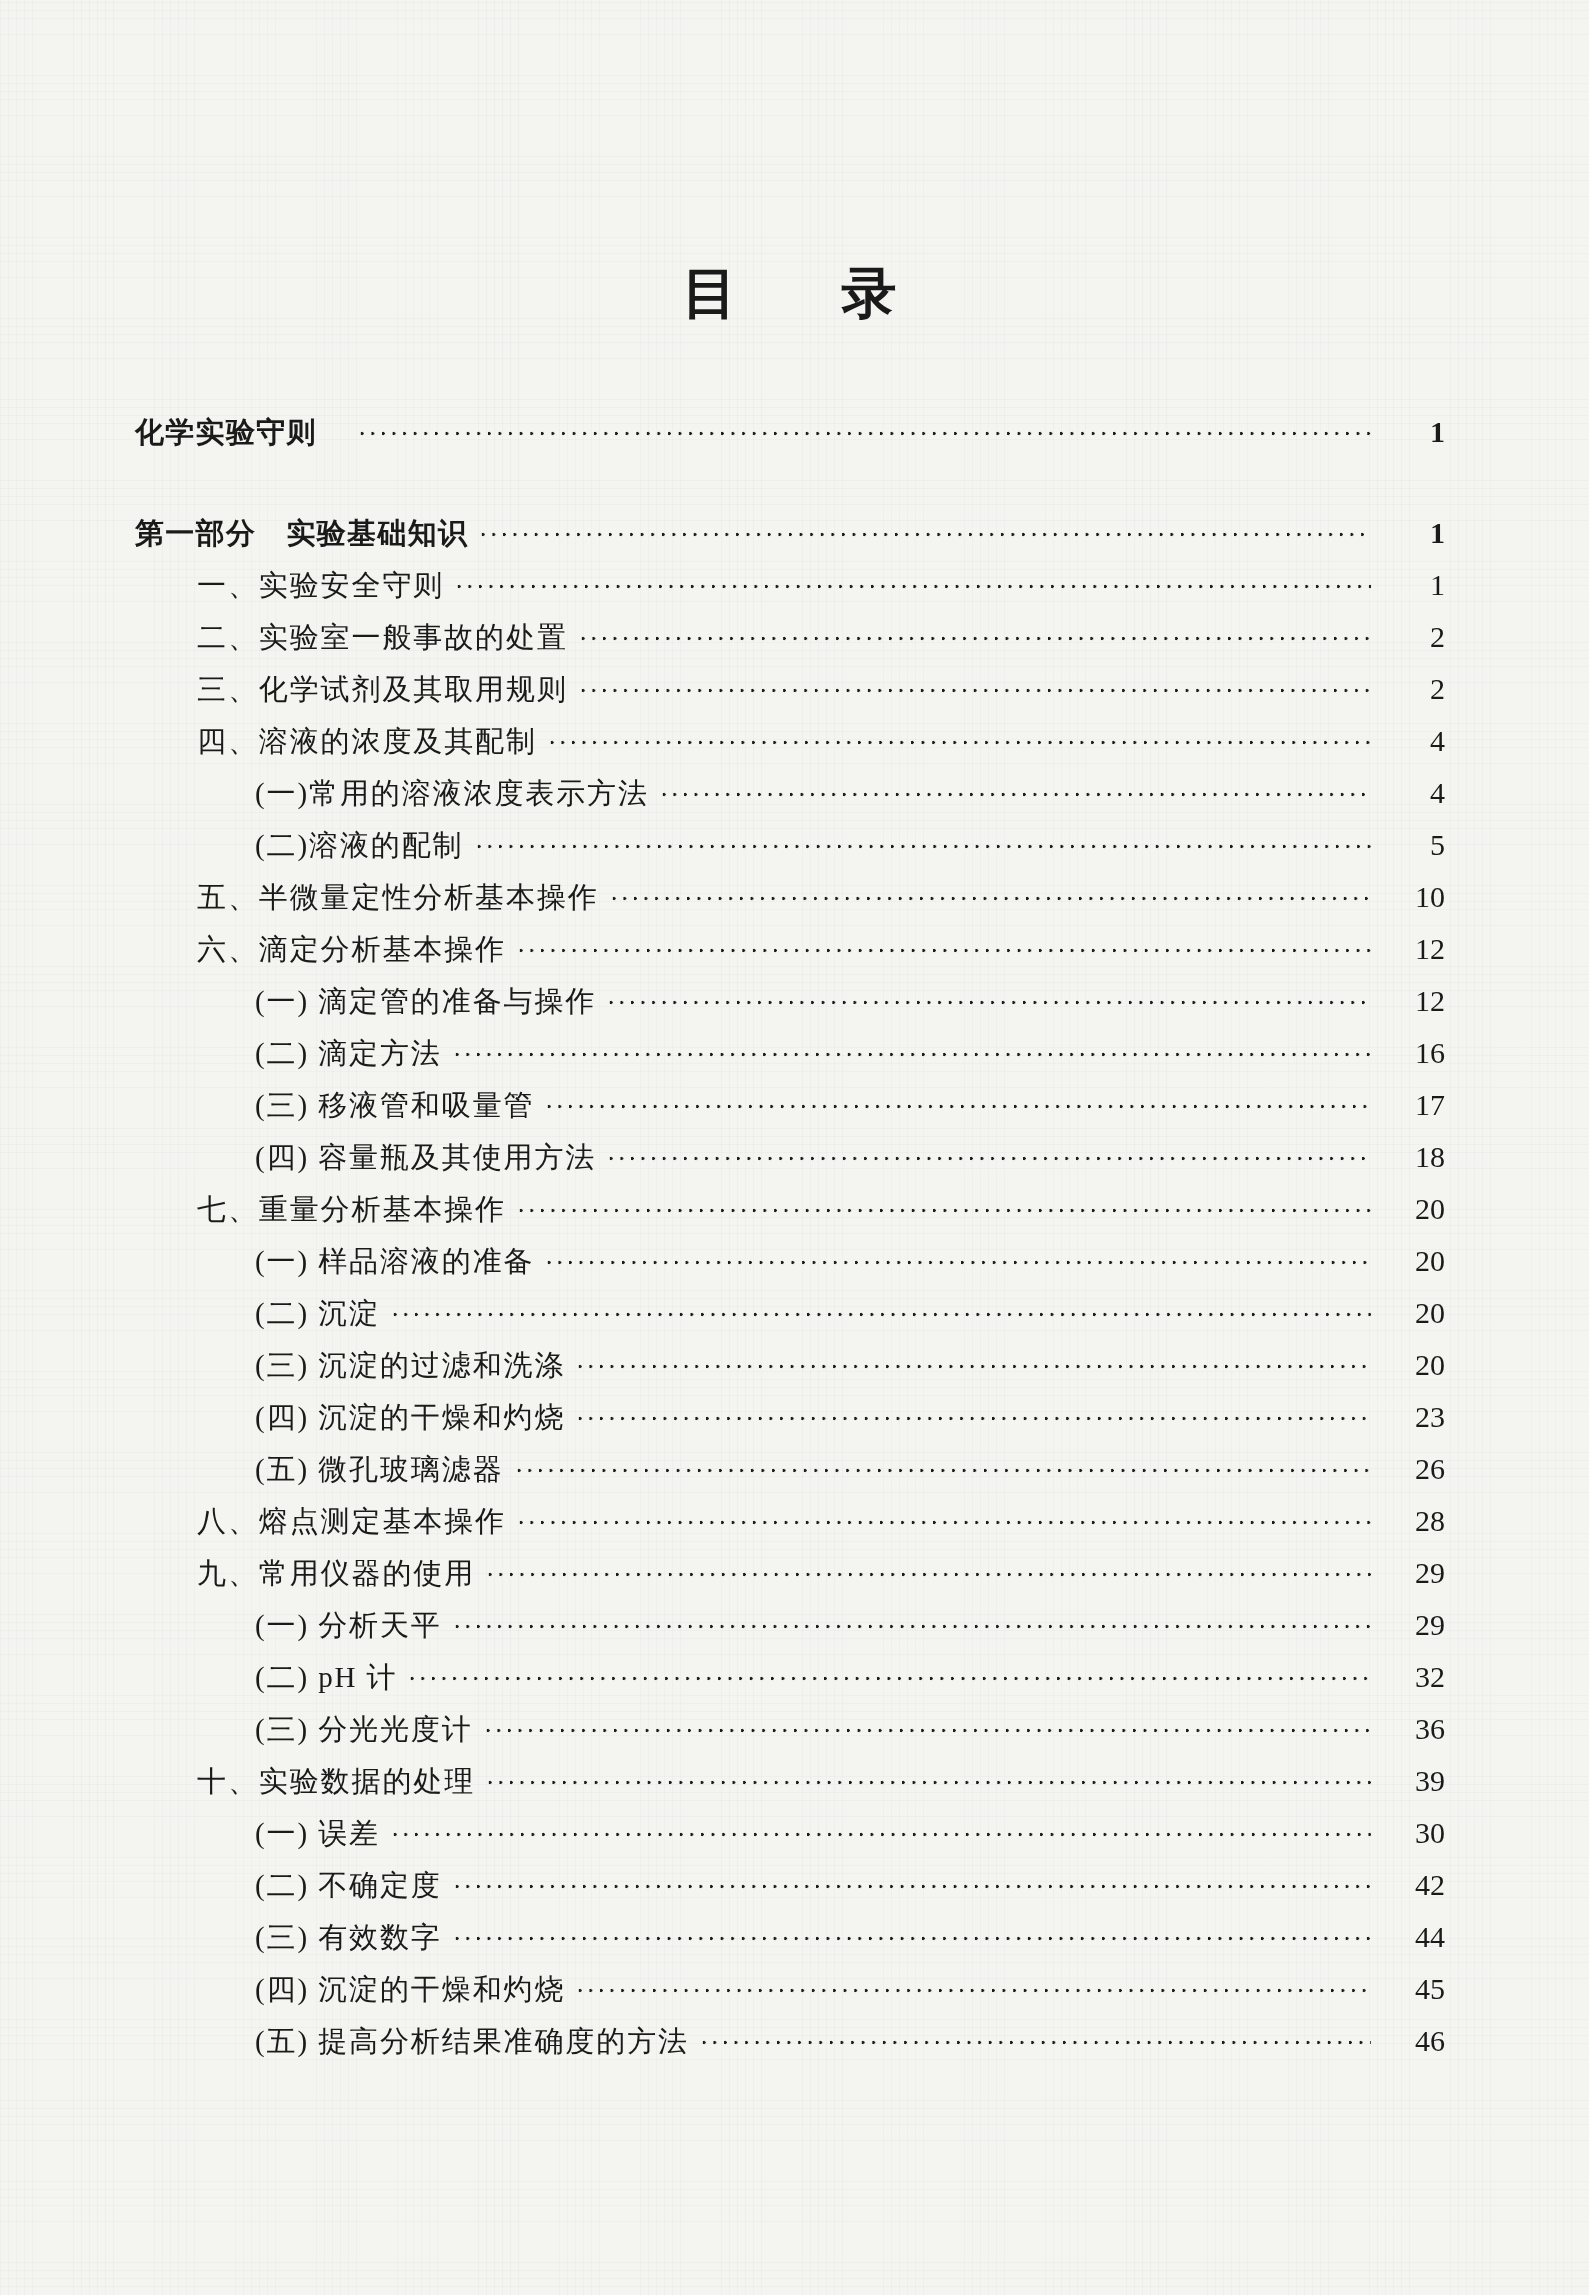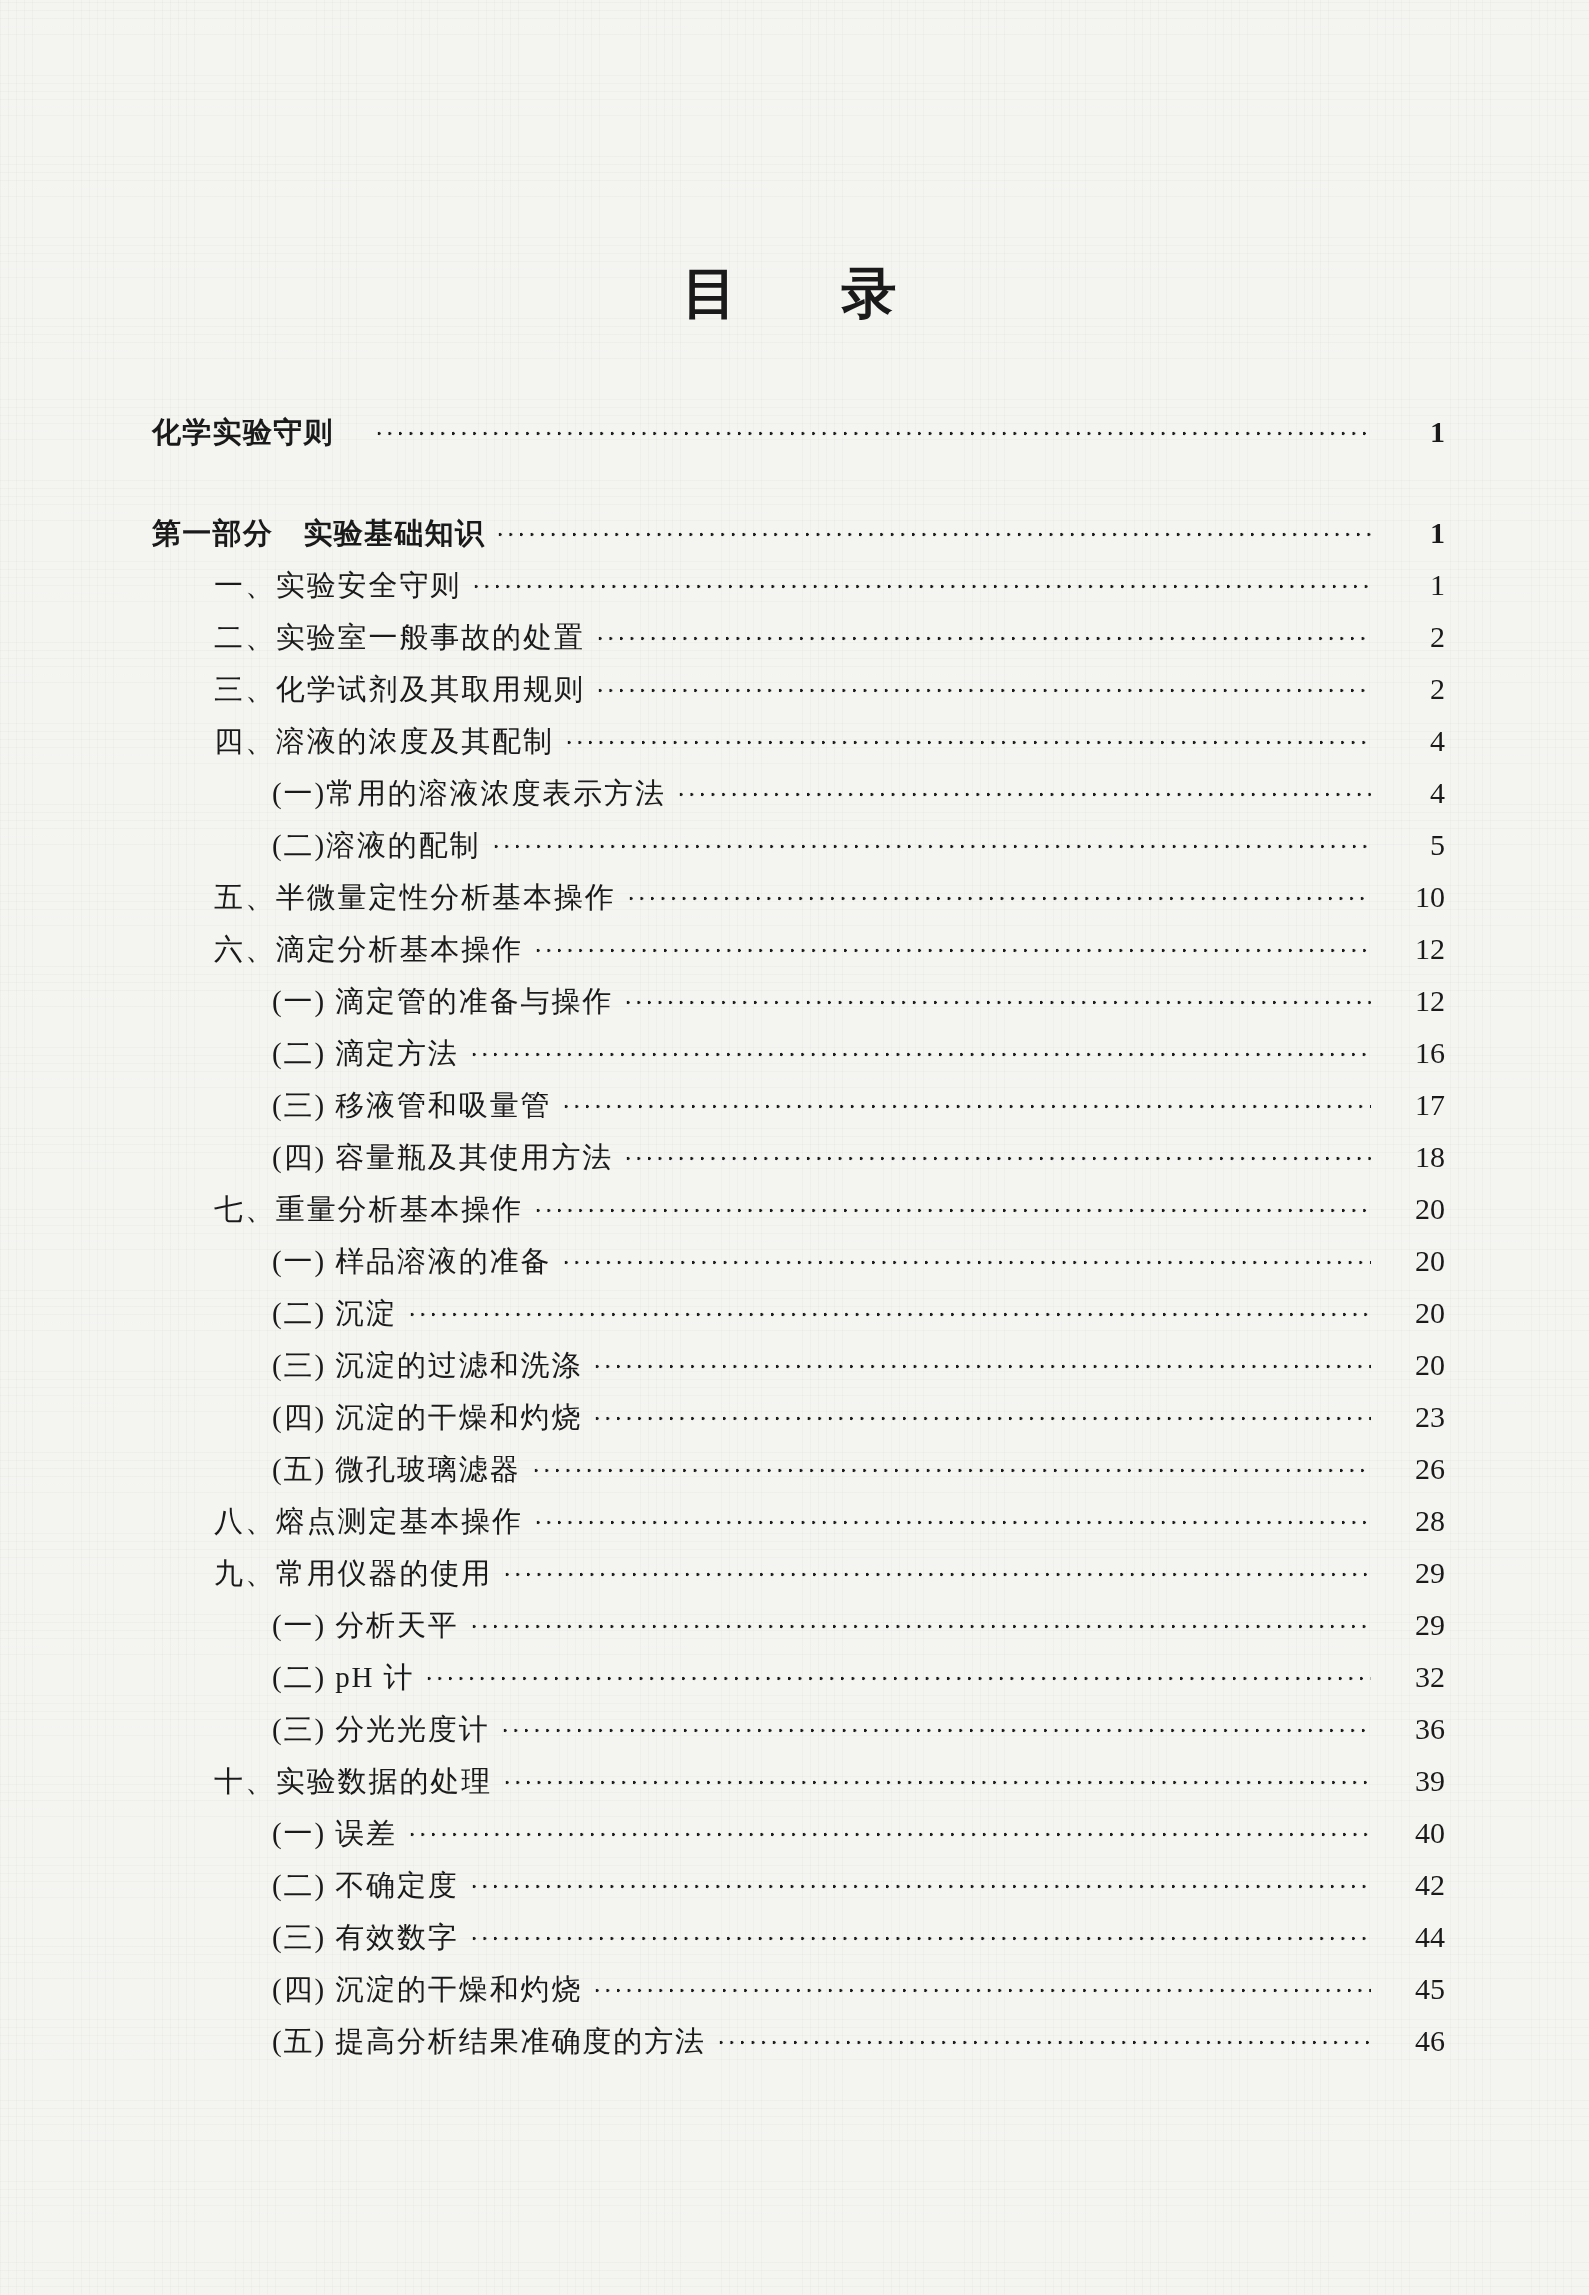--- a/index.html
+++ b/index.html
@@ -52,21 +52,20 @@
   .row.bold {
     font-weight: 700;
     font-size: 29px;
     letter-spacing: 1.3px;
     font-family: "Liberation Sans", "DejaVu Sans", sans-serif;
   }
   .row.gap-before { margin-top: 49px; justify-content: space-between; }
   .label {
     white-space: pre;
     flex: 0 0 auto;
-    margin-left: 17px;
   }
   .leader {
     flex: 1 1 auto;
     height: 31px;
     margin: 2.5px 13.8px 0 10px;
     background-image: radial-gradient(ellipse 2.1px 2.8px at 5px 50%, #1b1b1b 62%, rgba(27,27,27,0) 74%);
     background-size: 10.6px 31px;
     background-repeat: repeat-x;
     background-position: left center;
   }
@@ -212,21 +211,21 @@
     <span class="page-num">36</span>
   </div>
       <div class="row level-1">
     <span class="label">十、实验数据的处理</span>
     <span class="leader"></span>
     <span class="page-num">39</span>
   </div>
       <div class="row level-2">
     <span class="label">(一) 误差</span>
     <span class="leader"></span>
-    <span class="page-num">40</span>
+    <span class="page-num">30</span>
   </div>
       <div class="row level-2">
     <span class="label">(二) 不确定度</span>
     <span class="leader"></span>
     <span class="page-num">42</span>
   </div>
       <div class="row level-2">
     <span class="label">(三) 有效数字</span>
     <span class="leader"></span>
     <span class="page-num">44</span>

